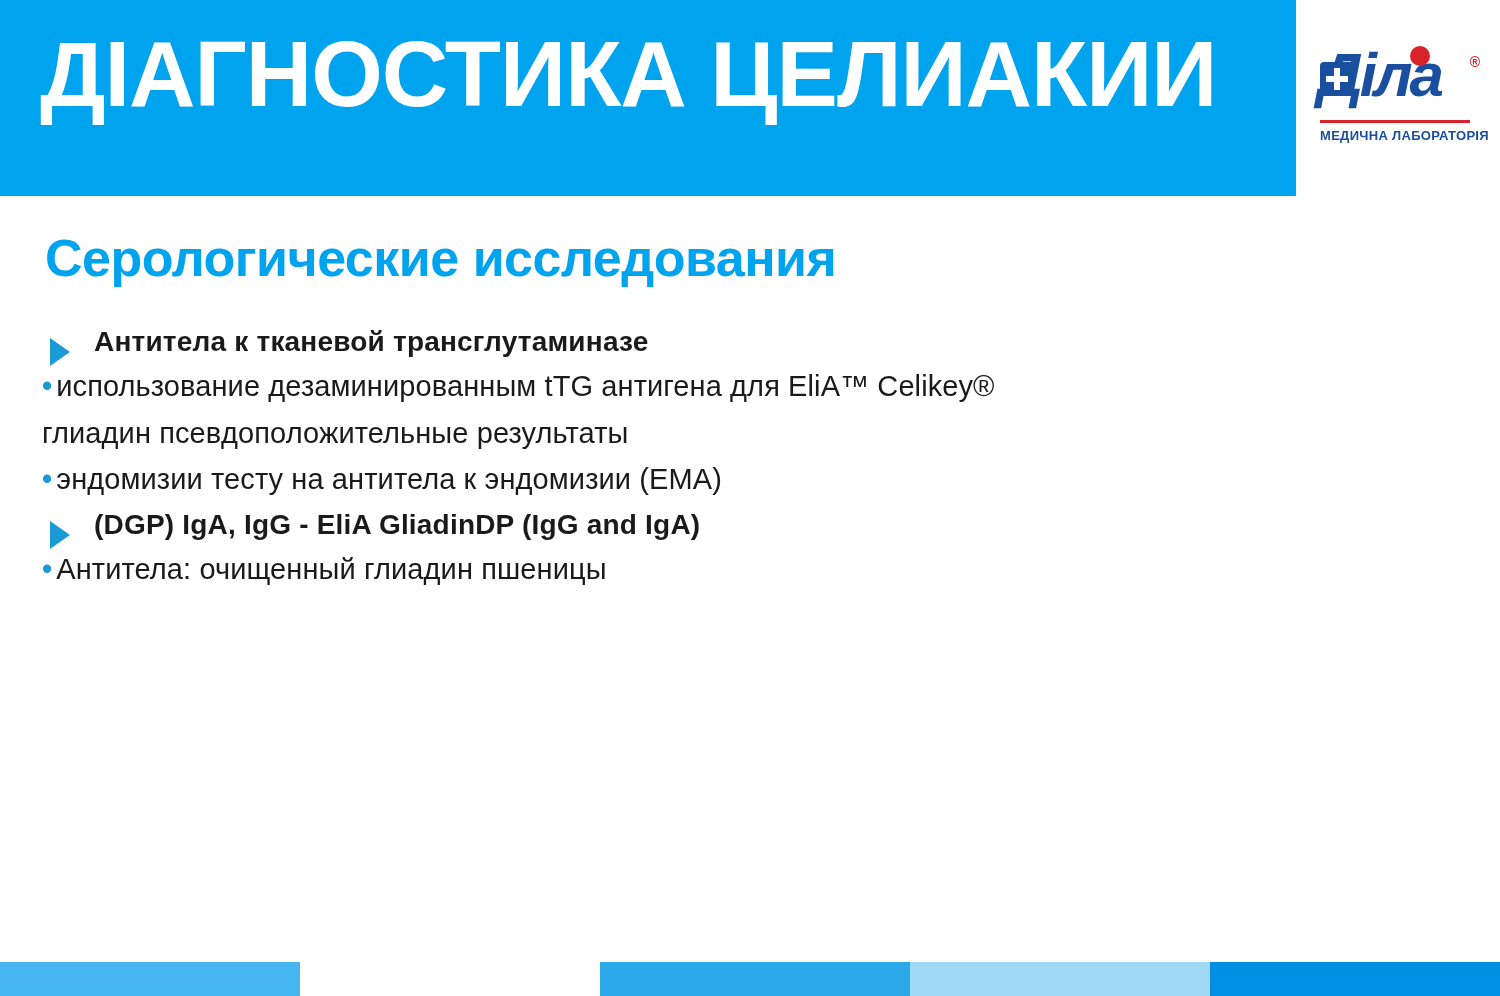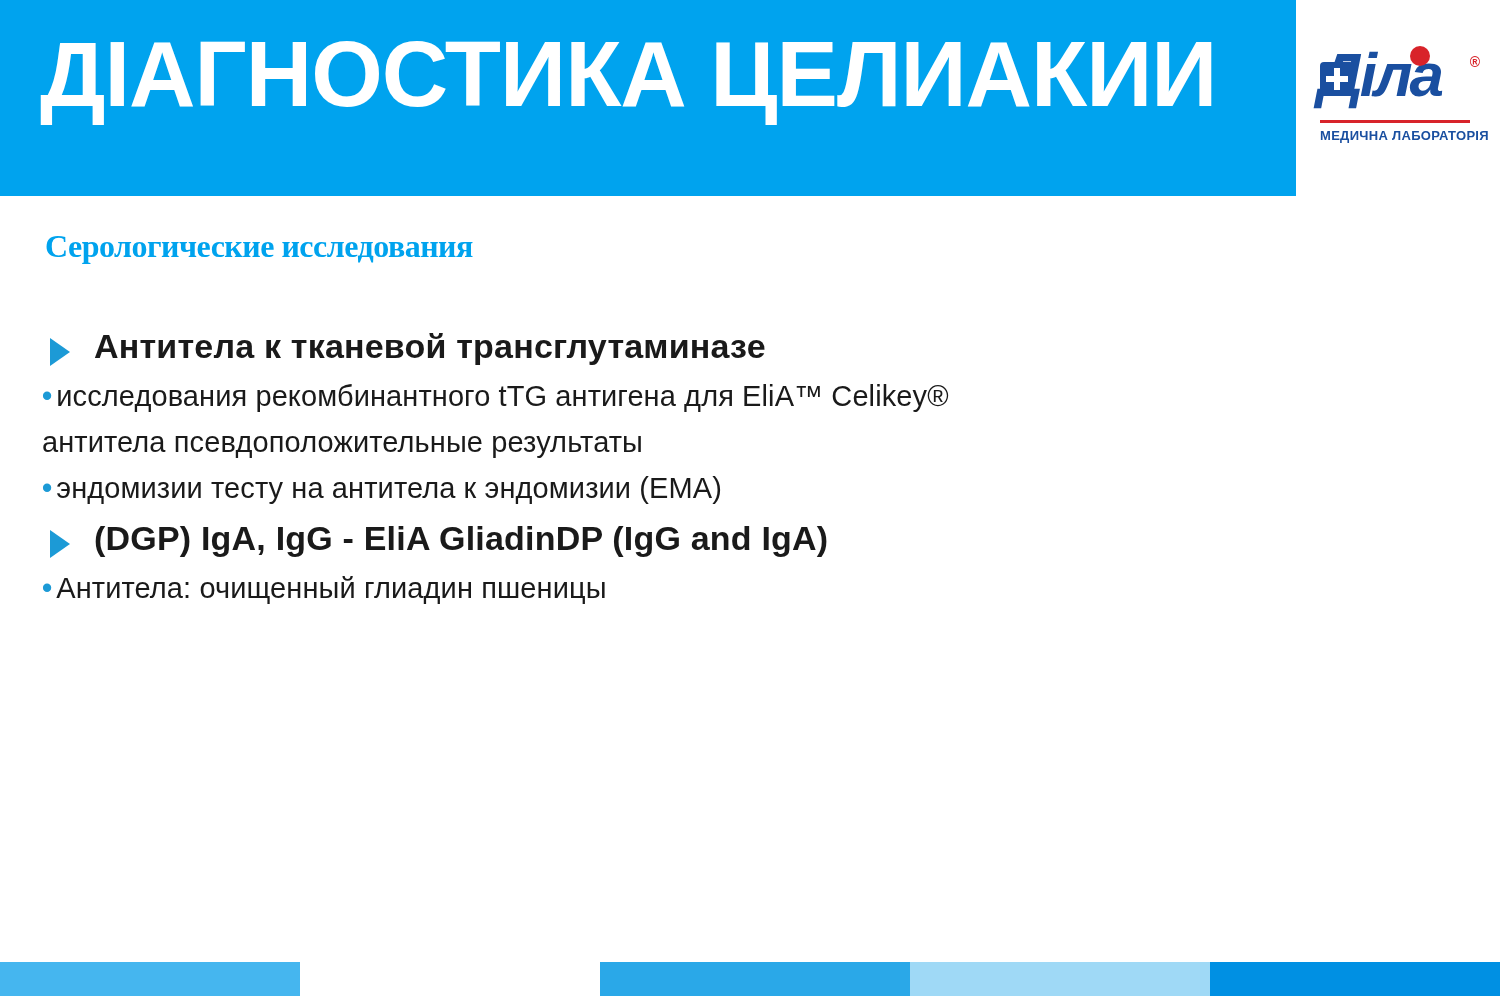--- a/index.html
+++ b/index.html
@@ -121,25 +121,24 @@
     color: #1A4FA0;
     letter-spacing: 0.3px;
     white-space: nowrap;
   }
 
   
   .subtitle {
     position: absolute;
     left: 45px;
     top: 228px;
-    font-size: 32px;
+    font-size: 52px;
     font-weight: bold;
     color: #00A3EE;
     letter-spacing: -0.5px;
-    font-family: Liberation Serif, serif;
   }
 
   .content {
     position: absolute;
     left: 42px;
     top: 320px;
     width: 1400px;
   }
 
   .block { margin-bottom: 0; }
@@ -152,21 +151,21 @@
     position: absolute;
     left: 8px;
     top: 18px;
     width: 0;
     height: 0;
     border-left: 20px solid #1C9AD6;
     border-top: 14px solid transparent;
     border-bottom: 14px solid transparent;
   }
   .bold-line {
-    font-size: 34px;
+    font-size: 28px;
     font-weight: bold;
     color: #1a1a1a;
     line-height: 1.55;
     letter-spacing: 0.2px;
     white-space: nowrap;
   }
 
   .plain-line {
     font-size: 29px;
     color: #1a1a1a;
@@ -215,24 +214,24 @@
 <div class="subtitle">Серологические исследования</div>
 
 <div class="content">
 
   <div class="block">
     <div class="bullet-row">
       <span class="tri-icon"></span>
       <div class="bold-line">Антитела к тканевой трансглутаминазе</div>
     </div>
     <div class="plain-line indent-0">
-      <span class="dot">•</span><span>исследования рекомбинантного tTG антигена для EliA™ Celikey®</span>
-    </div>
-    <div class="plain-line indent-0">
-      <span>антитела псевдоположительные результаты</span>
+      <span class="dot">•</span><span>использование дезаминированным tTG антигена для EliA™ Celikey®</span>
+    </div>
+    <div class="plain-line indent-0">
+      <span>глиадин псевдоположительные результаты</span>
     </div>
     <div class="plain-line indent-0">
       <span class="dot">•</span><span>эндомизии тесту на антитела к эндомизии (ЕМА)</span>
     </div>
   </div>
 
   <div class="block">
     <div class="bullet-row">
       <span class="tri-icon"></span>
       <div class="bold-line">(DGP) IgA, IgG - EliA GliadinDP (IgG and IgA)</div>

